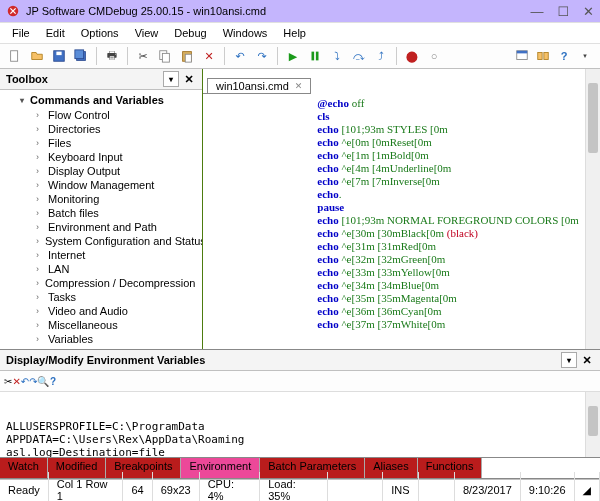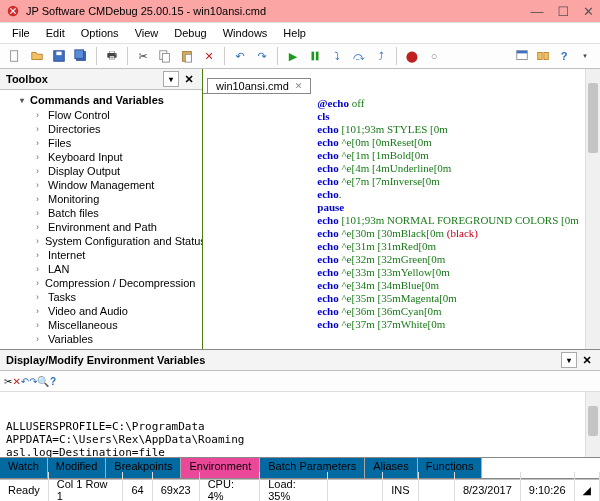--- a/index.html
+++ b/index.html
@@ -1,16 +1,16 @@
 <!DOCTYPE html>
 <html><head>
 <meta charset="utf-8">
 <style>
 html,body{margin:0;padding:0;font-family:"Segoe UI",Tahoma,sans-serif;font-size:11px;background:#fff;color:#000;overflow:hidden;width:600px;height:501px}
-.titlebar{height:22px;display:flex;align-items:center;padding:0 6px;border-bottom:1px solid #e0e0e0;background:#fca5a5}
+.titlebar{height:22px;display:flex;align-items:center;padding:0 6px;border-bottom:1px solid #e0e0e0;background:#c4b5fd}
 .titlebar .appicon{width:14px;height:14px;margin-right:6px;display:flex;align-items:center;justify-content:center}
 .titlebar .appicon svg{width:14px;height:14px}
 .titlebar .title{font-size:11px;color:#000}
 .titlebar .winbtns{margin-left:auto;display:flex;gap:14px;color:#555;font-size:13px}
 .titlebar .winbtns span{cursor:default}
 .menubar{height:20px;display:flex;align-items:center;padding:0 4px;border-bottom:1px solid #e0e0e0}
 .menubar .mitem{padding:2px 8px}
 .toolbar{height:24px;display:flex;align-items:center;padding:0 4px;border-bottom:1px solid #c0c0c0;background:#fdfdfd}
 .toolbar .tbtn{width:18px;height:18px;margin:0 1px;display:flex;align-items:center;justify-content:center;border:1px solid transparent;font-size:11px;color:#444}
 .toolbar .tbtn svg{width:14px;height:14px}
@@ -36,21 +36,21 @@
 .t{color:#1a7a1a}
 .r{color:#c00020}
 .scrollbar{position:absolute;right:0;top:0;bottom:0;width:14px;background:#f0f0f0;border-left:1px solid #ddd}
 .scroll-thumb{background:#c4c4c4;border-radius:2px;margin:14px 2px 0 2px;height:70px}
 .envpanel{height:128px;display:flex;flex-direction:column;border-bottom:1px solid #888}
 .envpanel .panel-head{font-weight:bold}
 .env-toolbar{height:20px;display:flex;align-items:center;padding:0 4px;border-bottom:1px solid #ddd;background:#fdfdfd}
 .env-toolbar .tbtn{font-size:10px}
 .env-body{flex:1;overflow:auto;font-family:Consolas,monospace;font-size:11px;line-height:13px;padding:2px 6px;white-space:pre;position:relative}
 .env-tabs{display:flex;height:20px;border-top:1px solid #888}
-.env-tab{padding:2px 8px;border-right:1px solid #aaa;background:#0369a1;font-size:11px}
+.env-tab{padding:2px 8px;border-right:1px solid #aaa;background:#b91c1c;font-size:11px}
 .env-tab.active{background:#ec4899;font-weight:normal}
 .statusbar{height:20px;display:flex;align-items:center;border-top:1px solid #c0c0c0;font-size:11px}
 .statusbar .cell{padding:8px 8px;border-right:1px solid #ddd;height:100%;display:flex;align-items:center}
 .statusbar .spacer{flex:1}
 </style>
 </head>
 <body>
 
 <div class="titlebar">
   <span class="appicon">

